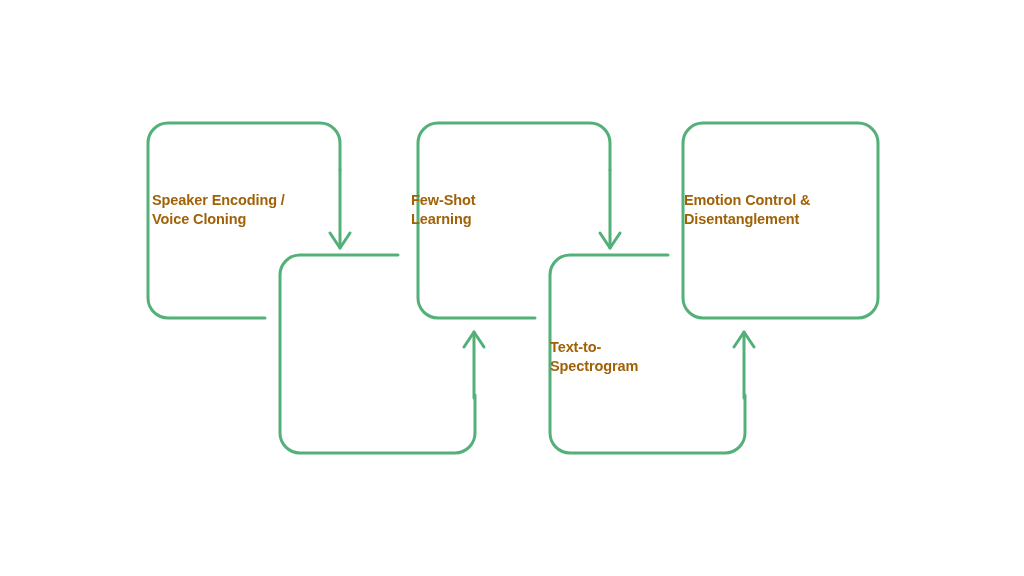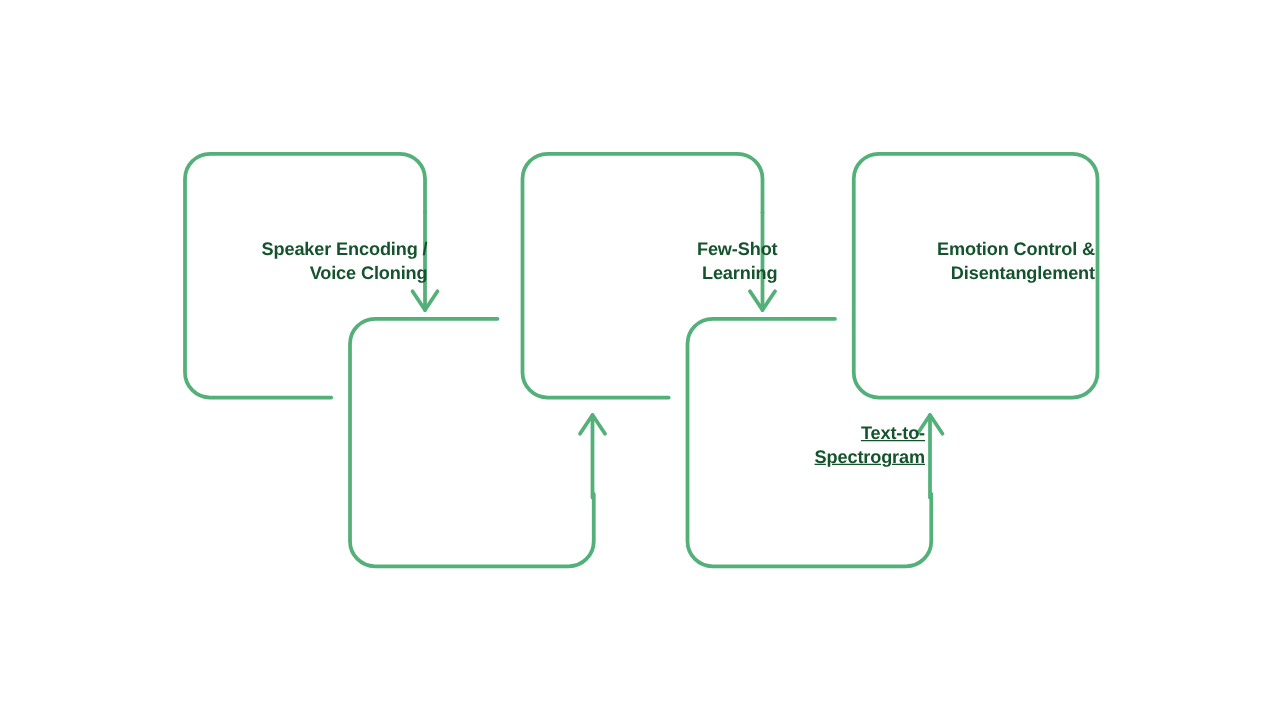--- a/index.html
+++ b/index.html
@@ -21,26 +21,26 @@
   }
   #diagram-svg {
     position: absolute;
     left: 0;
     top: 0;
     width: 1024px;
     height: 576px;
   }
   .node-label {
     position: absolute;
-    text-align: right;
+    text-align: left;
     font-family: "Liberation Sans", sans-serif;
     font-weight: bold;
     font-size: 14.5px;
     line-height: 19px;
-    color: #14532d;
+    color: #a16207;
     letter-spacing: -0.1px;
     white-space: pre-line;
     pointer-events: none;
     transform: translate(-50%, -50%);
   }
 </style>
 </head>
 <body>
 
 <div id="canvas">
@@ -86,22 +86,22 @@
       <line x1="744" y1="398" x2="744" y2="332" stroke="#52b078" stroke-width="3" stroke-linecap="round"></line>
       <polyline points="734,347 744,332 754,347" fill="none" stroke="#52b078" stroke-width="3" stroke-linecap="round" stroke-linejoin="round"></polyline>
     </g>
 
   </svg>
 
   <div class="node-label" style="left:247px; top:210px; width:190px;">Speaker Encoding /
 Voice Cloning</div>
 
 
-  <div class="node-label" style="left:527px; top:210px; width:190px;">Few-Shot
+  <div class="node-label" style="left:506px; top:210px; width:190px;">Few-Shot
 Learning</div>
 
-  <div class="node-label" style="left:645px; top:357px; width:190px;text-decoration:underline;">Text-to-
+  <div class="node-label" style="left:645px; top:357px; width:190px;">Text-to-
 Spectrogram</div>
 
   <div class="node-label" style="left:780px; top:210px; width:192px;">Emotion Control &amp;
 Disentanglement</div>
 
 </div>
 
 </body></html>

